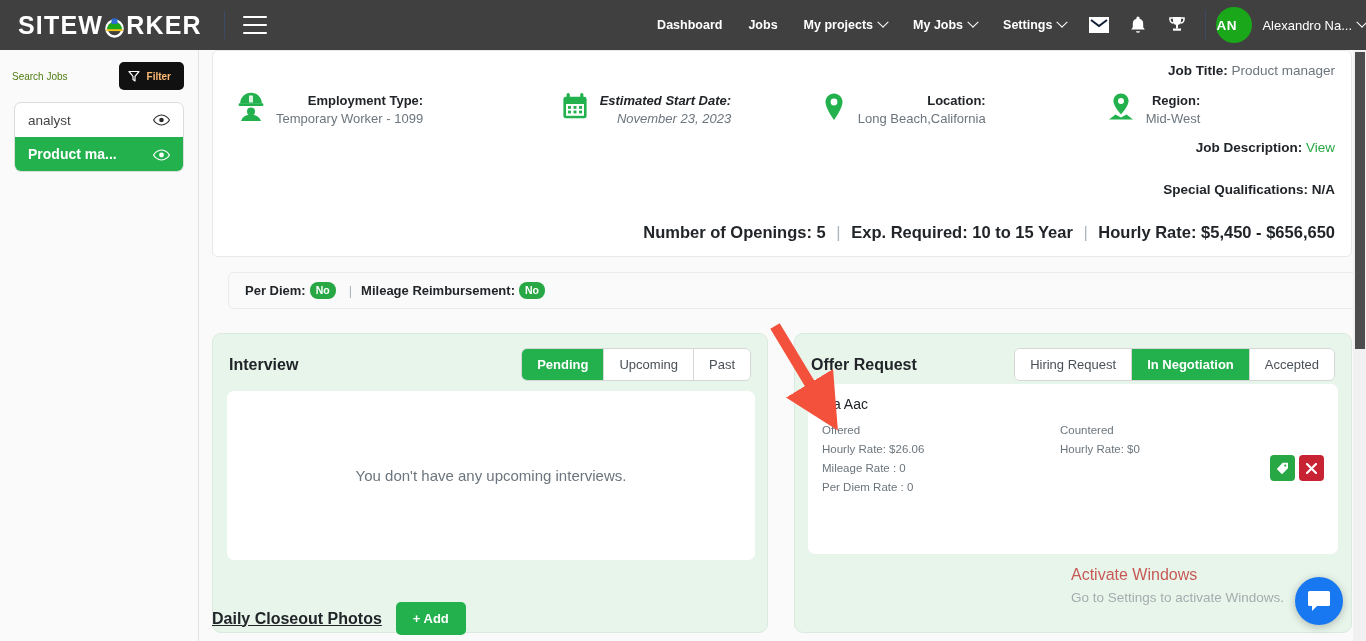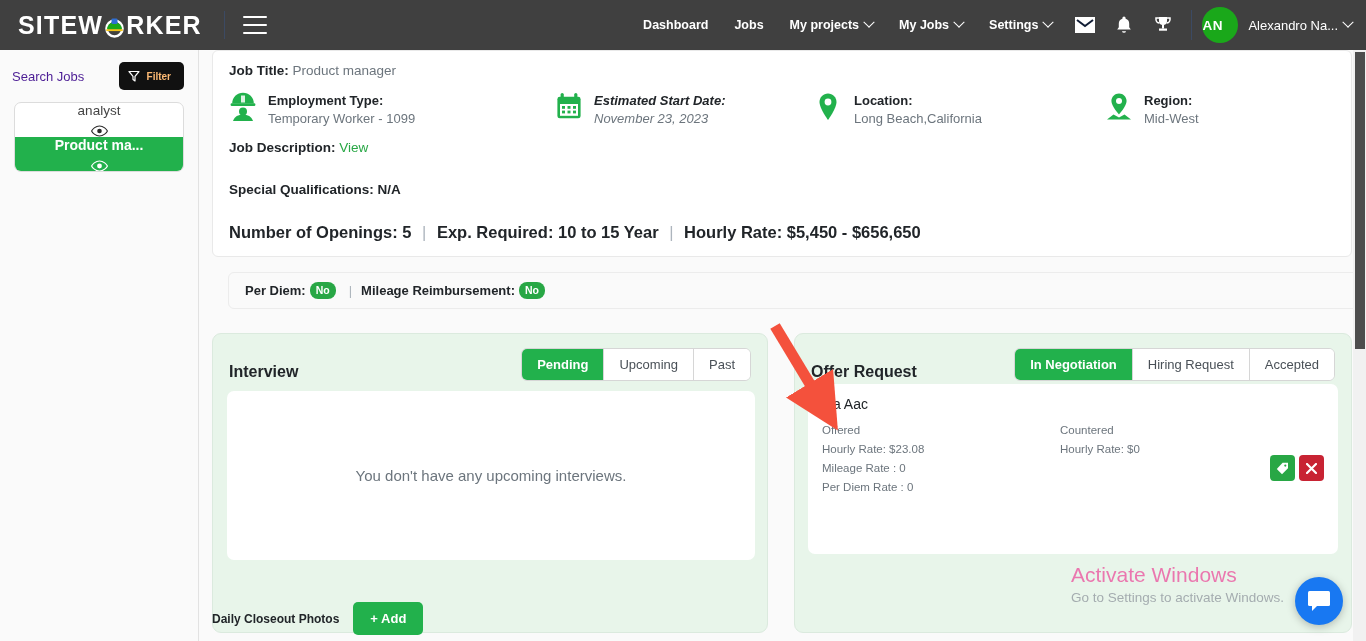--- a/index.html
+++ b/index.html
@@ -45,21 +45,20 @@
     width: 24px; height: 18px;
     display: flex; flex-direction: column; justify-content: space-between;
     cursor: pointer;
   }
   .hamburger span { display: block; height: 2px; background: #ffffff; border-radius: 1px; }
 
   .nav-right {
     margin-left: auto;
     display: flex; align-items: center;
     height: 50px;
-    padding-right: 14px;
   }
   .nav-link {
     color: #ffffff;
     font-size: 12.5px;
     font-weight: 600;
     padding: 0 13px;
     white-space: nowrap;
     display: flex; align-items: center;
     cursor: pointer;
     text-decoration: none;
@@ -108,22 +107,22 @@
     width: 199px; height: 591px;
     background: #fafafa;
     border-right: 1px solid #e2e2e2;
     z-index: 20;
   }
   .sidebar-head {
     display: flex; align-items: center; justify-content: space-between;
     padding: 12px 14px 0 12px;
   }
   .sidebar-title {
-    font-size: 13px;
-    color: #4c1d95;
+    font-size: 10px;
+    color: #4d7c0f;
     font-weight: 400;
     text-align: right;
   }
   .filter-btn {
     background: #111111;
     color: #fdba74;
     font-size: 10px;
     font-weight: 600;
     border: none; border-radius: 5px;
     padding: 8px 13px 8px 9px;
@@ -137,21 +136,20 @@
     overflow: hidden;
     background: #ffffff;
   }
   .job-item {
     height: 34px;
     display: flex; align-items: center; justify-content: space-between;
     padding: 0 13px;
     font-size: 13.5px;
     color: #444;
     cursor: pointer;
-    flex-direction: column;
   }
   .job-item.active {
     background: #22b14c;
     color: #ffffff;
     font-weight: 600;
     font-size: 14px;
   }
   .eye { width: 17px; height: 12px; flex: none; }
 
   
@@ -163,21 +161,22 @@
     overflow: hidden;
   }
 
   .detail-card {
     position: absolute;
     top: 0px; left: 13px;
     width: 1140px;
     background: #ffffff;
     border: 1px solid #e9e9e9;
     border-radius: 6px;
-    padding: 12px 16px 14px 16px;
+    padding: 12px 16px 14px 24px;
+    text-align: right;
   }
   .row-title {
     font-size: 13.5px;
     color: #212529;
     font-weight: 700;
     margin-bottom: 14px;
   }
   .row-title .val { font-weight: 400; color: #6c757d; }
 
   .info-grid {
@@ -245,21 +244,21 @@
     position: absolute;
     background: #e8f5ea;
     border: 1px solid #dbead e;
     border: 1px solid #dbeade;
     border-radius: 9px;
   }
   .panel-interview { top: 283px; left: 13px; width: 556px; height: 300px; }
   .panel-offer { top: 283px; left: 595px; width: 558px; height: 300px; }
 
   .panel-head {
-    display: flex; align-items: flex-end; justify-content: space-between;
+    display: flex; align-items: center; justify-content: space-between;
     padding: 14px 16px 0 16px;
   }
   .panel-title { font-size: 16px; font-weight: 700; color: #212529; }
 
   .tabs {
     display: flex;
     border-radius: 6px;
     overflow: hidden;
     background: #ffffff;
     border: 1px solid #d6d6d6;
@@ -314,37 +313,37 @@
   }
   .act-tag { background: #28a745; }
   .act-x { background: #c82333; }
 
   
   .closeout {
     position: absolute;
     top: 552px; left: 13px;
     display: flex; align-items: center; gap: 14px;
   }
-  .closeout-title { font-size: 12px; font-weight: 700; color: #212529; }
+  .closeout-title { font-size: 16px; font-weight: 700; color: #212529; text-decoration: underline; }
   .add-btn {
     background: #22b14c; color: #ffffff;
     border: none; border-radius: 5px;
     font-size: 13px; font-weight: 600;
     padding: 9px 17px;
     cursor: pointer;
   }
 
   
   .watermark {
     position: absolute;
     left: 1071px; top: 562px;
     z-index: 30;
     pointer-events: none;
   }
-  .wm1 { font-size: 21px; color: #ec4899; opacity: .72; line-height: 26px; }
+  .wm1 { font-size: 16px; color: #b91c1c; opacity: .72; line-height: 26px; }
   .wm2 { font-size: 13.5px; color: #8a9099; opacity: .72; line-height: 20px; }
 
   .chat-fab {
     position: absolute;
     left: 1295px; top: 577px;
     width: 48px; height: 48px;
     border-radius: 50%;
     background: #1878f2;
     display: flex; align-items: center; justify-content: center;
     z-index: 35;
@@ -608,32 +607,32 @@
     </div>
     <div class="inner-card inner-interview">
       <div class="empty-msg">You don't have any upcoming interviews.</div>
     </div>
   </div>
 
   <div class="panel panel-offer">
     <div class="panel-head">
       <div class="panel-title">Offer Request</div>
       <div class="tabs">
+        <div class="tab">Hiring Request</div>
         <div class="tab active">In Negotiation</div>
-        <div class="tab">Hiring Request</div>
         <div class="tab">Accepted</div>
       </div>
     </div>
 
     <div class="inner-card inner-offer">
       <div class="offer-name">Qa Aac</div>
       <div class="offer-cols">
         <div class="offer-col">
           <div class="offer-k">Offered</div>
-          <div class="offer-k">Hourly Rate: $23.08</div>
+          <div class="offer-k">Hourly Rate: $26.06</div>
           <div class="offer-k">Mileage Rate : 0</div>
           <div class="offer-k">Per Diem Rate : 0</div>
         </div>
         <div class="offer-col">
           <div class="offer-k">Countered</div>
           <div class="offer-k">Hourly Rate: $0</div>
         </div>
         <div class="offer-actions">
           <button class="act-btn act-tag">
             <svg width="13" height="13" viewBox="0 0 13 13">

